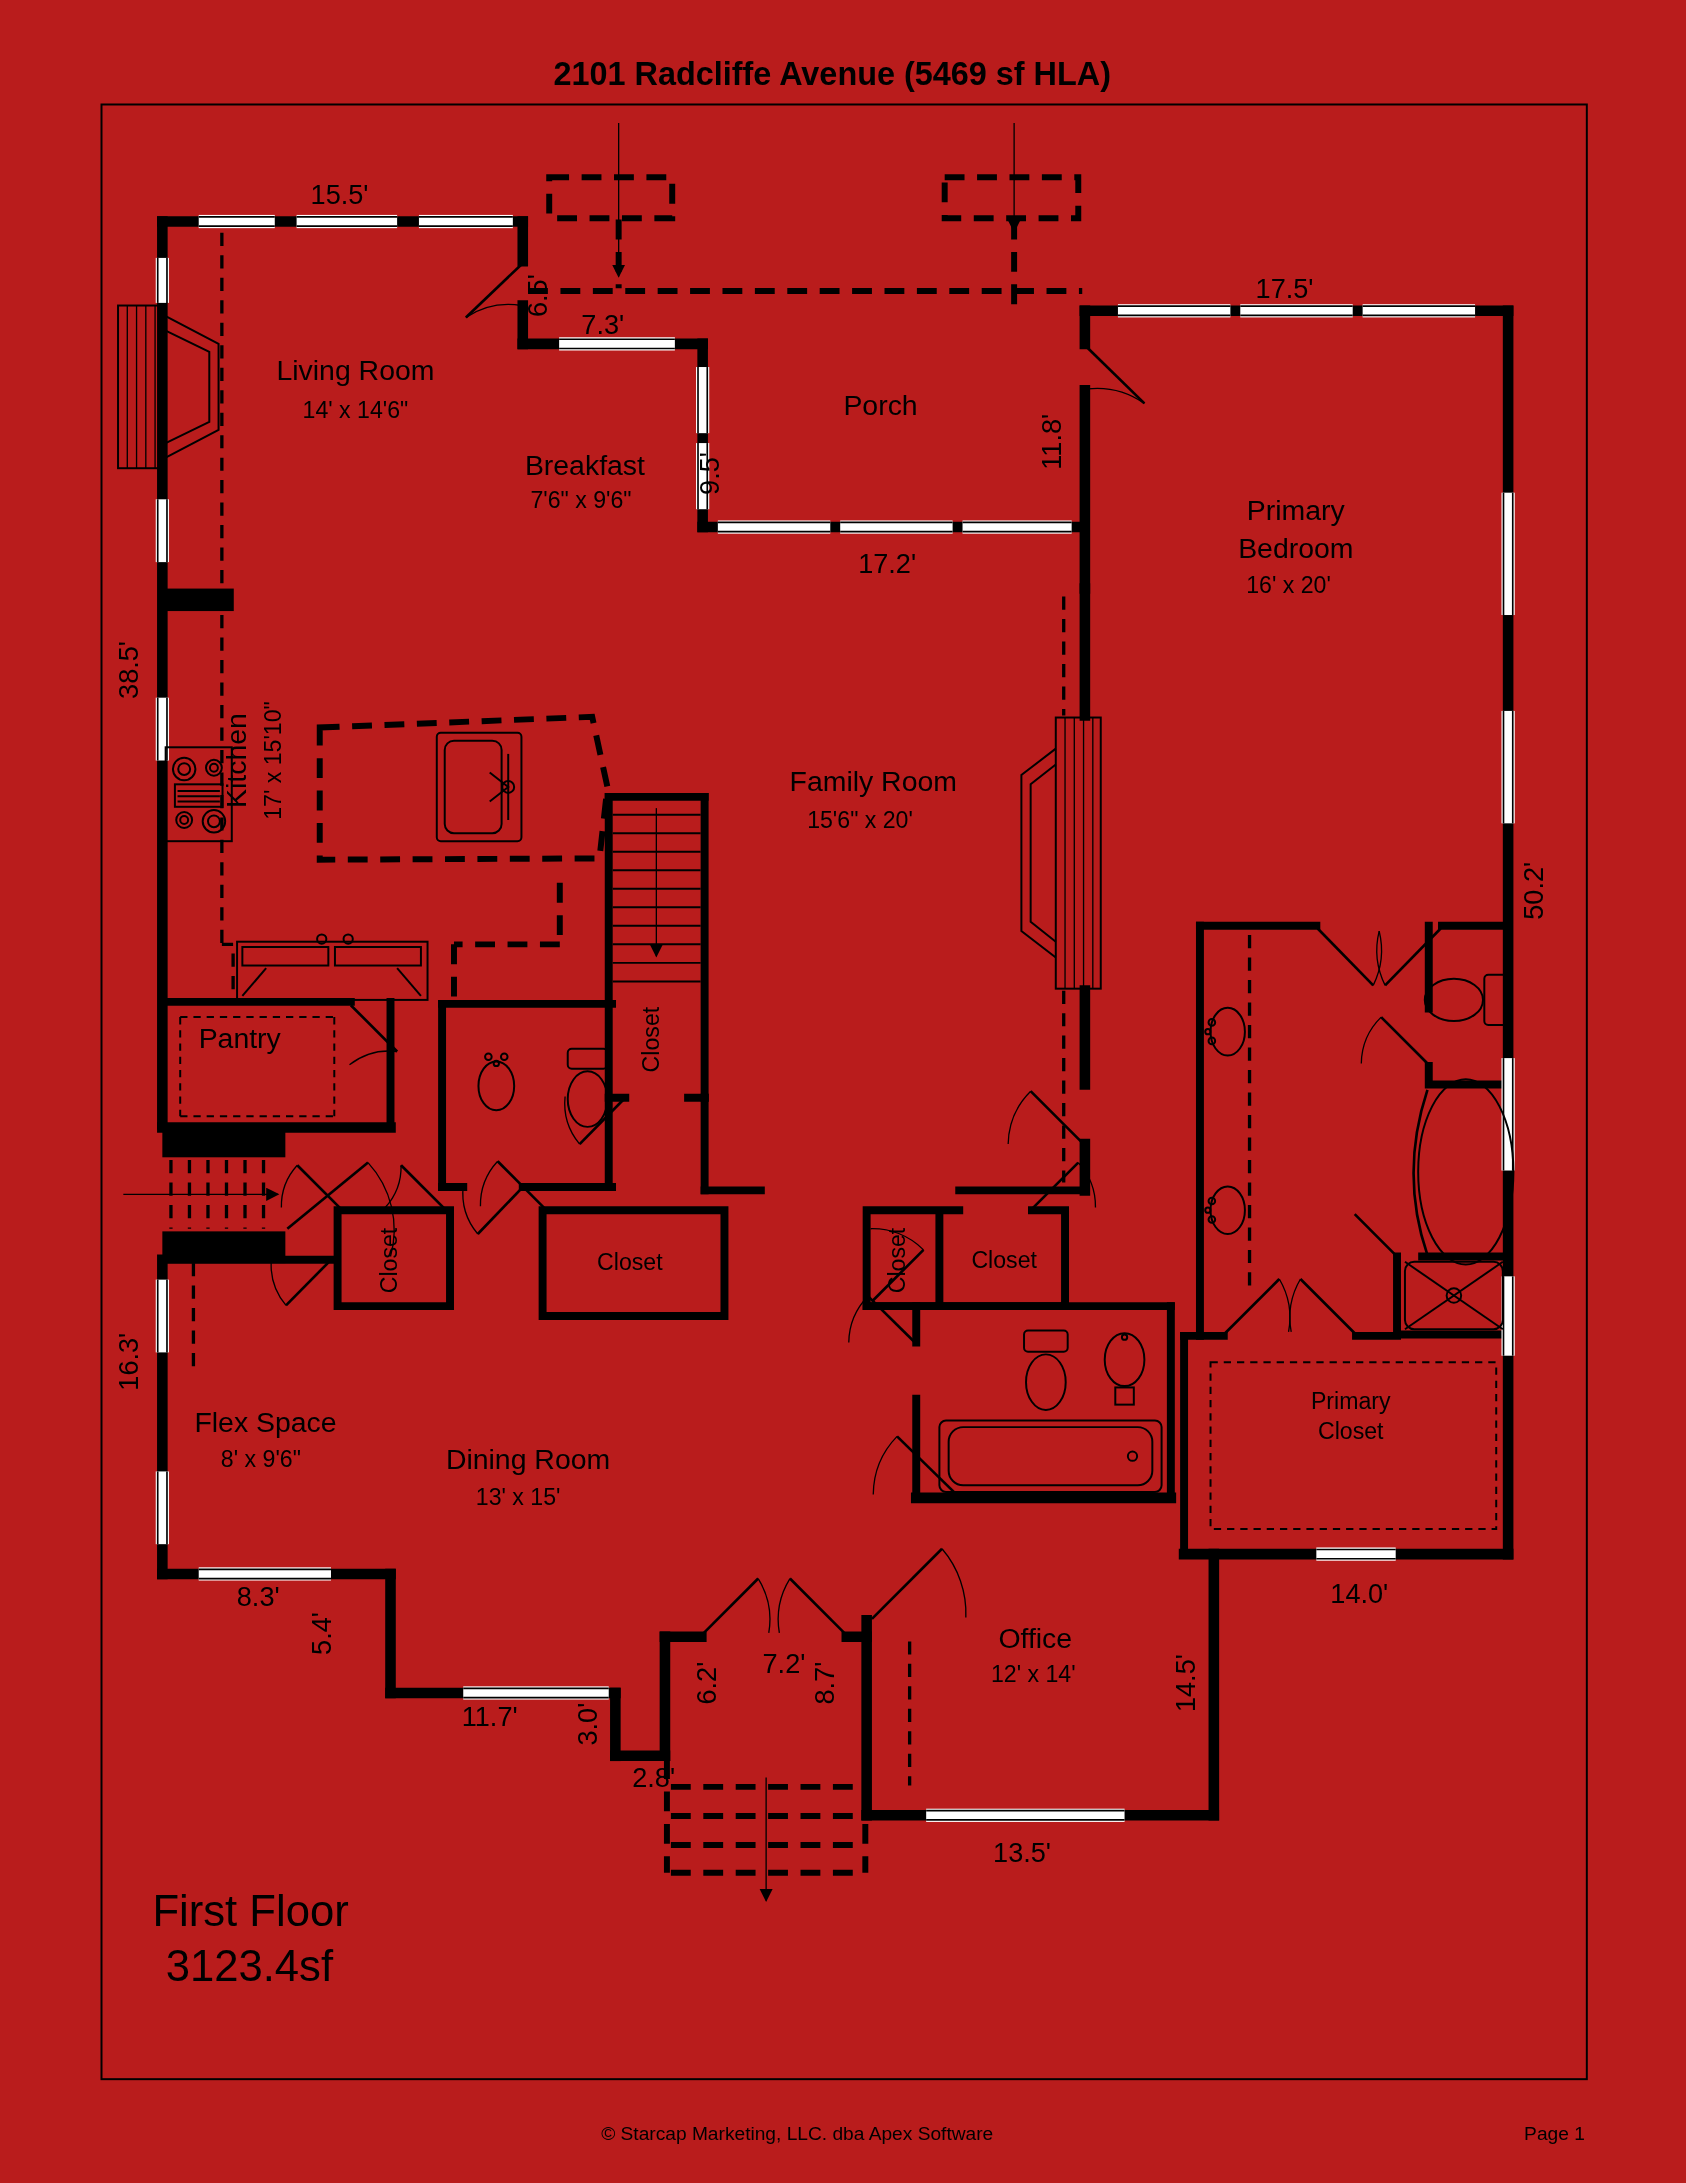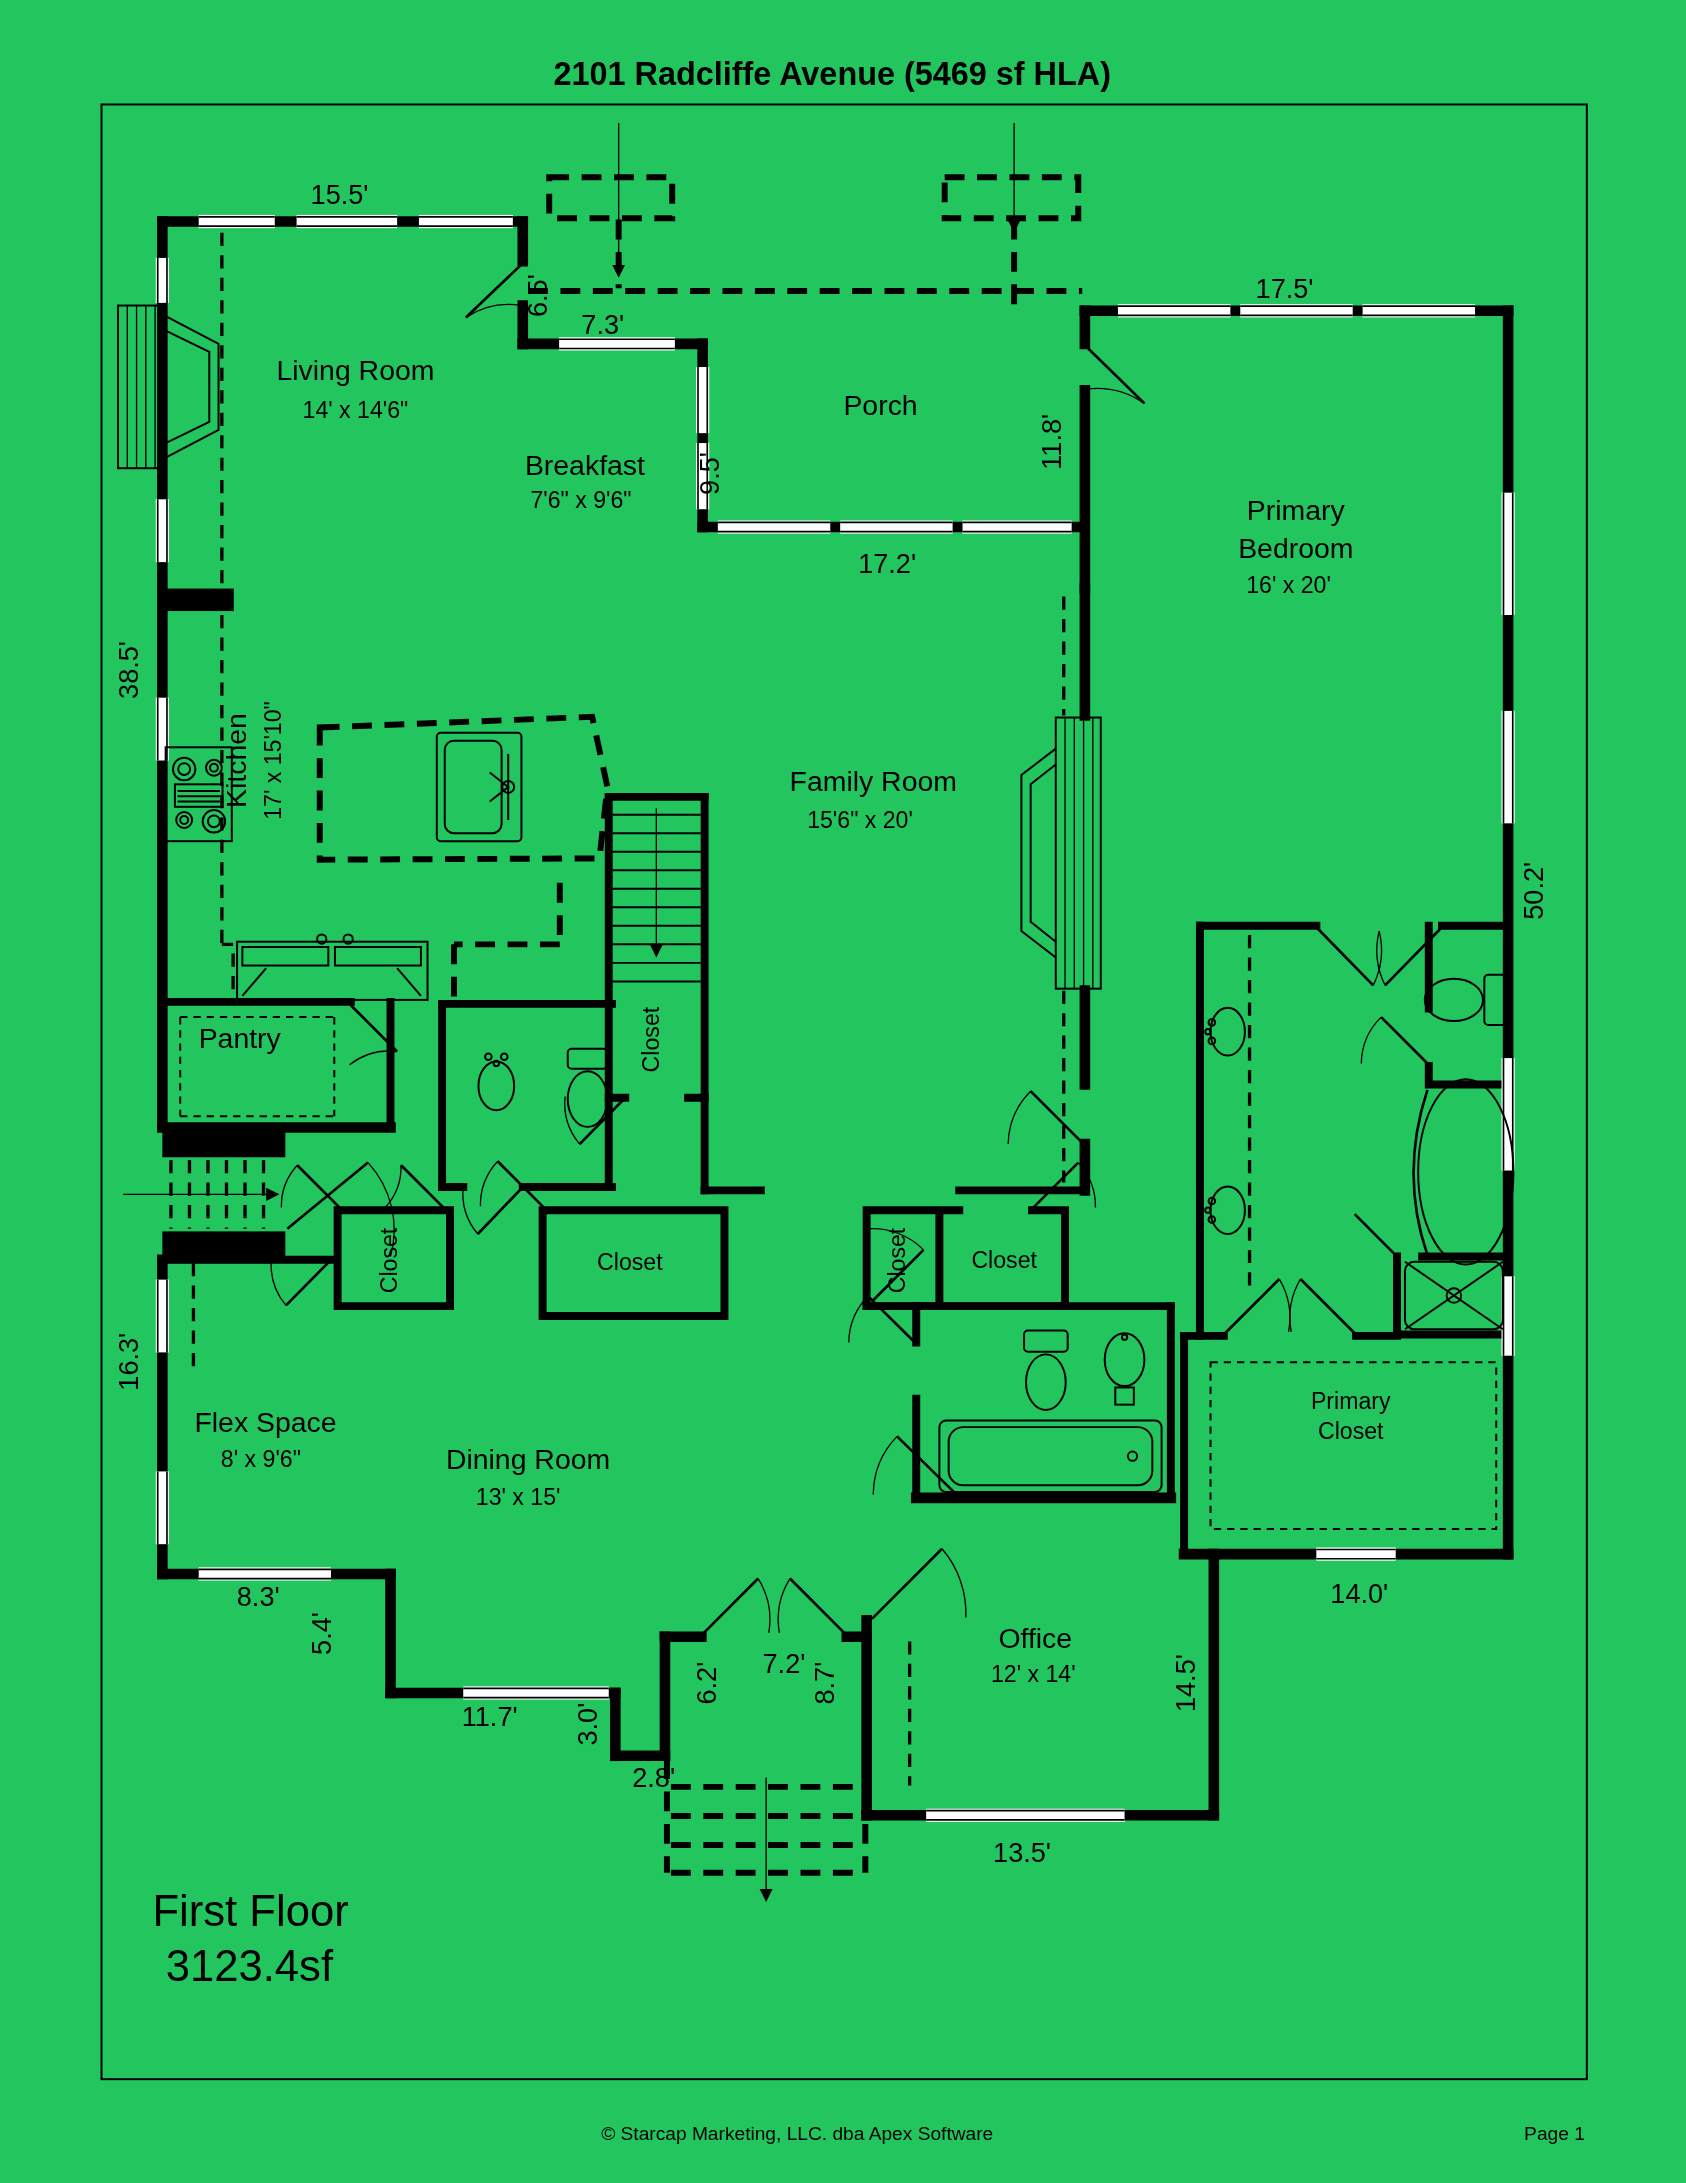--- a/index.html
+++ b/index.html
@@ -1,19 +1,19 @@
 <!DOCTYPE html>
 <html style="font-size:10.6px"><head>
 <meta charset="utf-8">
 <style>
   html,body{margin:0;padding:0;background:#e8e8e8;}
   .page{
     position:relative;
     width:1687px;height:2183px;
-    background:#22c55e;
+    background:#b91c1c;
     font-family:"Liberation Sans",sans-serif;
   }
   svg{display:block}
   text{fill:#000;font-family:"Liberation Sans",sans-serif;}
   .title{font-size:49px;font-weight:bold;}
   .room{font-size:43px;}
   .sub{font-size:35px;}
   .dim{font-size:41px;}
   .big{font-size:66px;}
   .foot{font-size:29px;}

